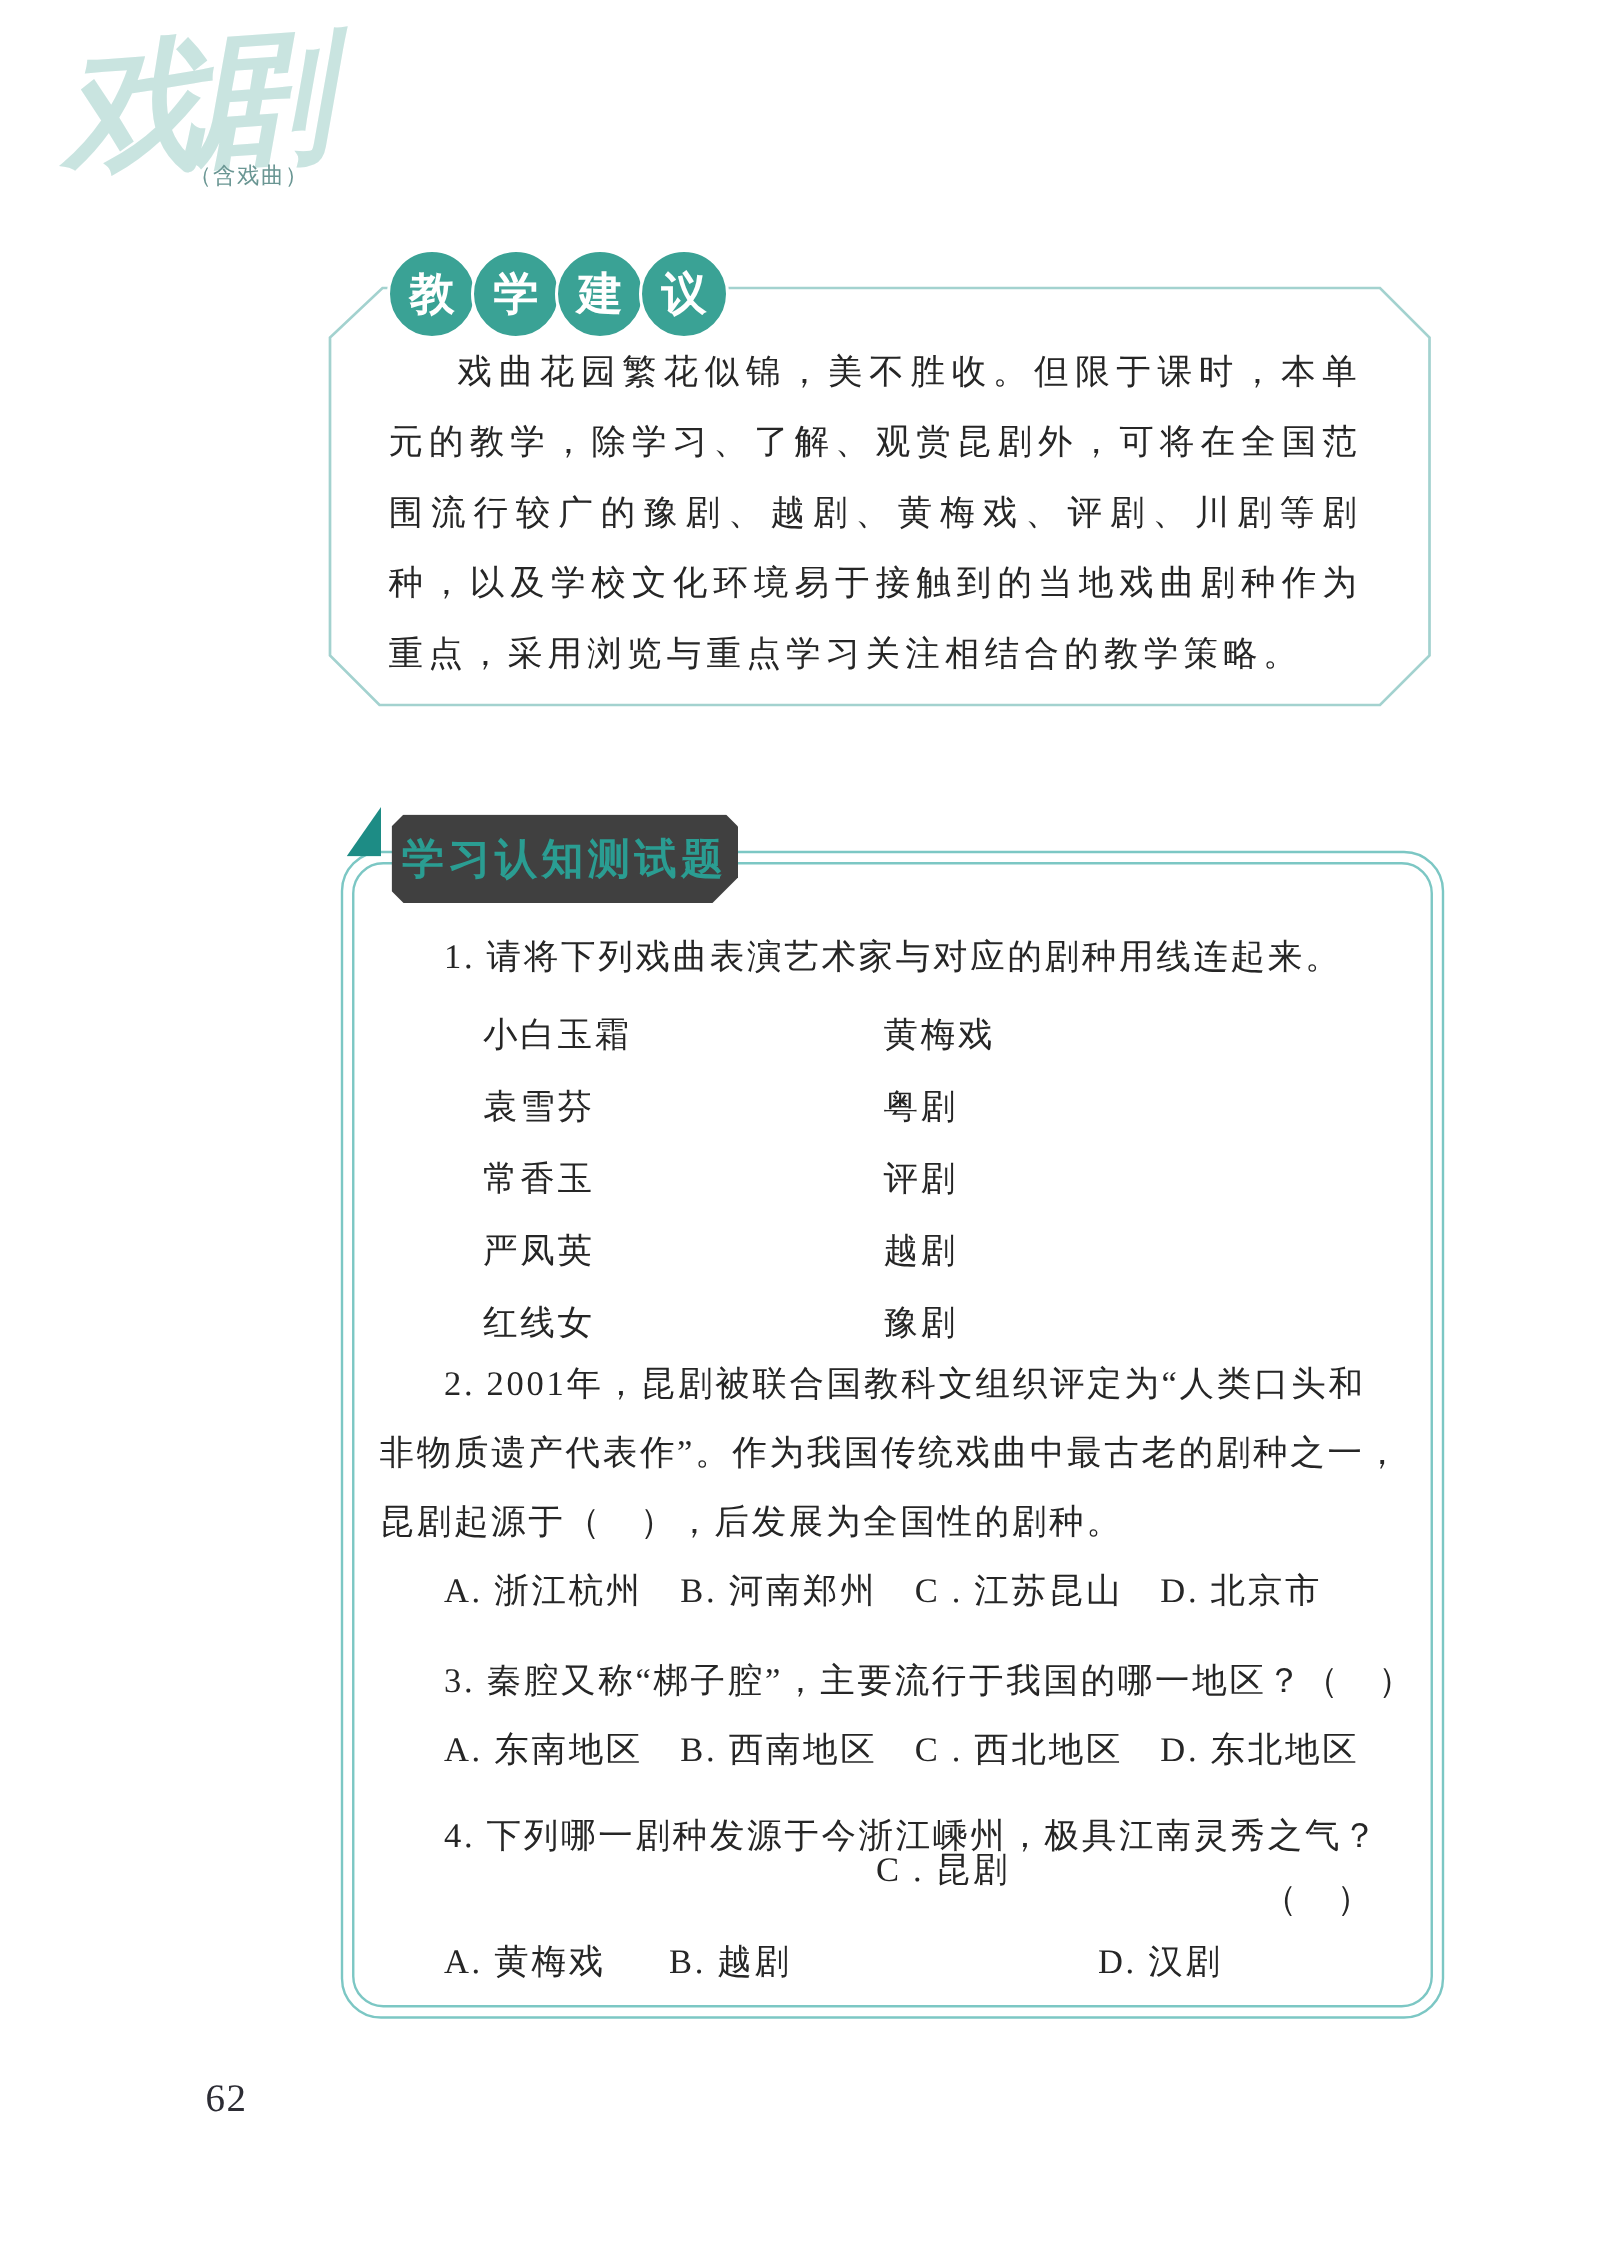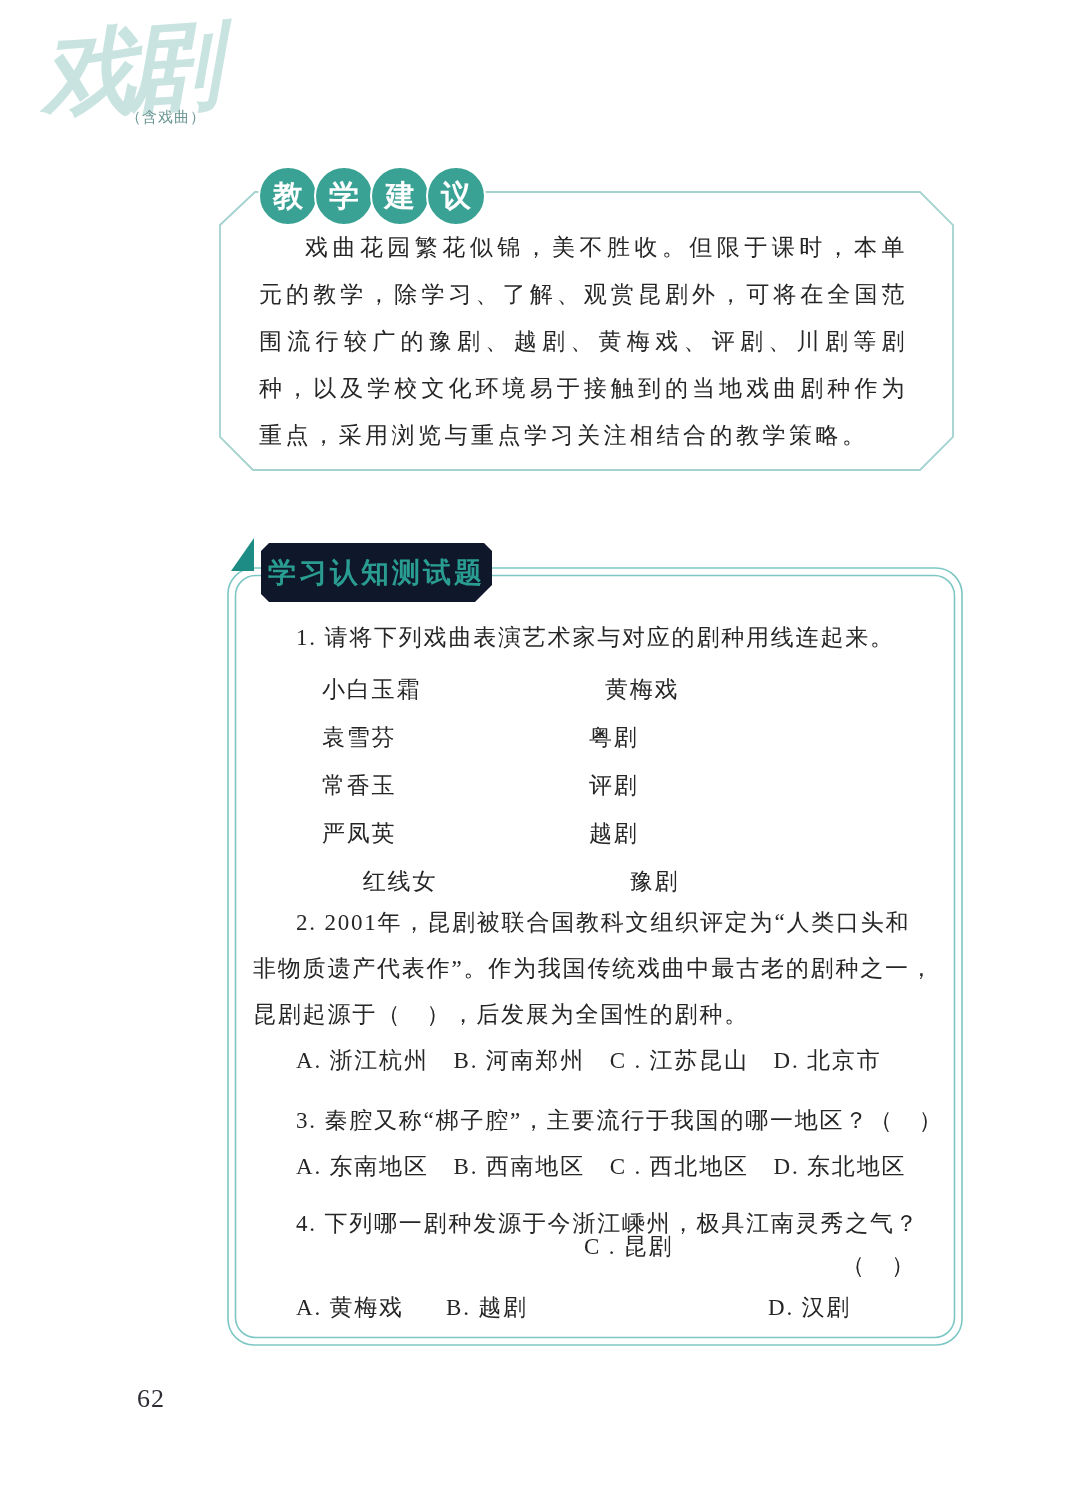--- a/index.html
+++ b/index.html
@@ -30,21 +30,21 @@
     position:absolute;left:259px;top:226px;width:649px;
     font-size:23px;line-height:47px;letter-spacing:3.5px;
     text-indent:2em;text-align:justify;color:#262626;font-family:Liberation Mono, monospace;
   }
   
   .quiz-flag{
     position:absolute;left:231px;top:538px;width:23px;height:33px;background:#1d8c85;
     clip-path:polygon(100% 0,100% 100%,0 100%);
   }
   .quiz-badge{
-    position:absolute;left:261px;top:543px;width:231px;height:59px;background:#0f172a;
+    position:absolute;left:261px;top:543px;width:231px;height:59px;background:#404040;
     clip-path:polygon(8px 0,223px 0,231px 8px,231px 42px,214px 59px,8px 59px,0 51px,0 8px);
     display:flex;align-items:center;justify-content:center;
   }
   .quiz-badge-text{
     font-family:"Liberation Sans",sans-serif;font-weight:bold;font-size:28px;
     color:#2a9d92;letter-spacing:3px;
   }
   
   .q{position:absolute;font-size:23px;letter-spacing:1.8px;color:#262626;white-space:nowrap;}
   .q-block{position:absolute;font-size:23px;letter-spacing:1.8px;color:#262626;line-height:46px;white-space:nowrap;}
@@ -54,21 +54,21 @@
   .q1-pairs{left:322px;top:666px;}
   .pair-row{display:flex;height:48px;line-height:48px;}
   .pair-artist{width:267px;}
   .q2-block{left:253px;top:900px;}
   .q3-block{left:253px;top:1098px;}
   .q4-stem{left:296px;top:1208px;}
   .q4-bracket{left:253px;top:1250px;width:663px;text-align:right;}
   .q4-opt-a{left:296px;top:1292px;}
   .q4-opt-b{left:446px;top:1292px;}
   .q4-opt-c{left:584px;top:1231px;}
-  .q4-opt-d{left:768px;top:1292px;}
+  .q4-opt-d{left:732px;top:1292px;}
   
   .page-num{position:absolute;left:137px;top:1384px;font-size:26px;color:#2c2c34;letter-spacing:1px;}
 </style>
 </head>
 <body>
 
 <div class="page">
 
   <svg class="decor" viewBox="0 0 1065 1508" xmlns="http://www.w3.org/2000/svg">
     <polygon points="255,192 920,192 953,225 953,437 920,470 253,470 220,437 220,225" fill="none" stroke="#a3d2cf" stroke-width="1.8"></polygon>
@@ -88,37 +88,37 @@
 
   <div class="tb-body">戏曲花园繁花似锦，美不胜收。但限于课时，本单元的教学，除学习、了解、观赏昆剧外，可将在全国范围流行较广的豫剧、越剧、黄梅戏、评剧、川剧等剧种，以及学校文化环境易于接触到的当地戏曲剧种作为重点，采用浏览与重点学习关注相结合的教学策略。</div>
 
   <div class="quiz-flag"></div>
   <div class="quiz-badge">
     <span class="quiz-badge-text">学习认知测试题</span>
   </div>
 
   <div class="q q1-stem">1. 请将下列戏曲表演艺术家与对应的剧种用线连起来。</div>
   <div class="q1-pairs" style="position:absolute;">
-    <div class="pair-row q" style="position:static;gap:16px;">
+    <div class="pair-row q" style="position:static;">
       <span class="pair-artist">小白玉霜</span>
       <span class="pair-genre">黄梅戏</span>
     </div>
     <div class="pair-row q" style="position:static;">
       <span class="pair-artist">袁雪芬</span>
       <span class="pair-genre">粤剧</span>
     </div>
     <div class="pair-row q" style="position:static;">
       <span class="pair-artist">常香玉</span>
       <span class="pair-genre">评剧</span>
     </div>
     <div class="pair-row q" style="position:static;">
       <span class="pair-artist">严凤英</span>
       <span class="pair-genre">越剧</span>
     </div>
-    <div class="pair-row q" style="position:static;justify-content:flex-end;">
+    <div class="pair-row q" style="position:static;">
       <span class="pair-artist">红线女</span>
       <span class="pair-genre">豫剧</span>
     </div>
   </div>
 
   <div class="q-block q2-block">
     <span class="line indent">2. 2001年，昆剧被联合国教科文组织评定为“人类口头和</span>
     <span class="line">非物质遗产代表作”。作为我国传统戏曲中最古老的剧种之一，</span>
     <span class="line">昆剧起源于（　），后发展为全国性的剧种。</span>
     <span class="line indent">A. 浙江杭州　B. 河南郑州　C . 江苏昆山　D. 北京市</span>

